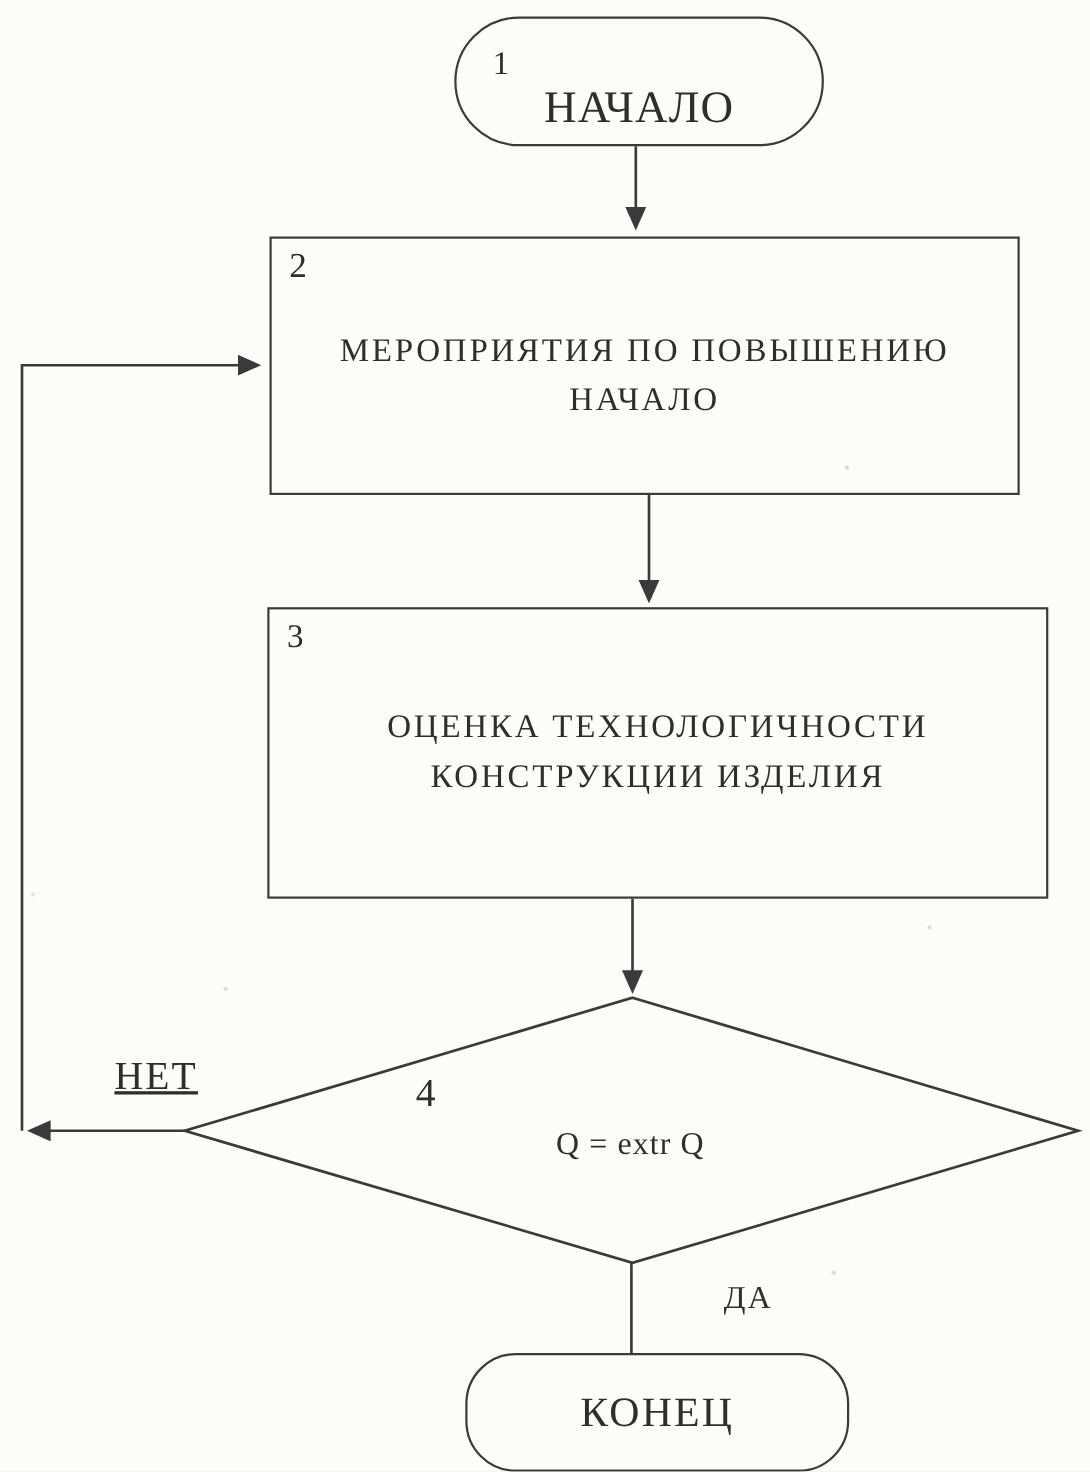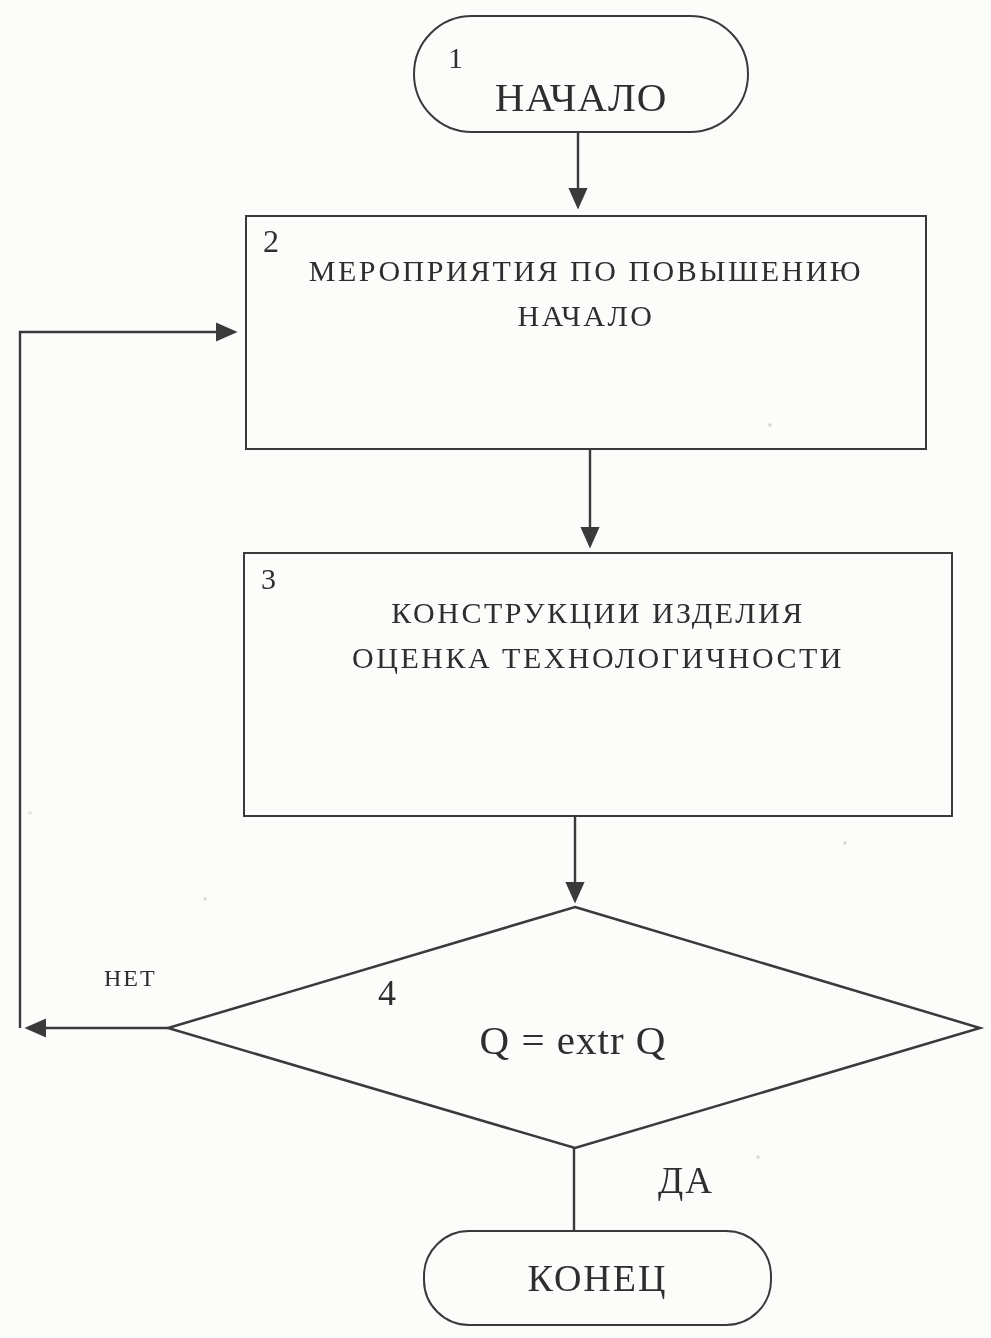--- a/index.html
+++ b/index.html
@@ -17,41 +17,41 @@
       radial-gradient(circle at 845px 843px, rgba(0,0,0,.14) 1px, transparent 2.5px),
       radial-gradient(circle at 205px 899px, rgba(0,0,0,.13) 1px, transparent 2.5px),
       radial-gradient(circle at 758px 1157px, rgba(0,0,0,.14) 1px, transparent 2.5px),
       radial-gradient(circle at 30px 813px, rgba(0,0,0,.10) 1px, transparent 2.5px);
   }
   svg.connectors{position:absolute;left:0;top:0;}
   .node{position:absolute;box-sizing:border-box;border:2.5px solid #3a3a3a;background:transparent;}
   .pill{border-radius:60px;}
   .step-num{position:absolute;font-size:30px;line-height:30px;color:#2e2e2e;}
   .terminator-label{position:absolute;left:0;right:0;text-align:center;letter-spacing:1px;color:#2e2e2e;}
-  .proc-lines{position:absolute;left:0;right:0;text-align:center;font-size:30px;line-height:45px;letter-spacing:2.5px;color:#2e2e2e;}
+  .proc-lines{position:absolute;left:0;right:0;text-align:center;font-size:30px;line-height:45px;letter-spacing:2.5px;color:#2e2e2e;margin-top:48px;}
   .float-label{position:absolute;color:#2e2e2e;white-space:nowrap;}
 
   .node-start{left:413px;top:15px;width:336px;height:118px;border-radius:59px;}
   .node-start .step-num{left:33px;top:26px;}
   .node-start .terminator-label{top:64px;font-size:41px;line-height:33px;}
 
   .node-measures{left:245px;top:215px;width:682px;height:235px;}
   .node-measures .step-num{left:16px;top:9px;font-size:32px;}
   .node-measures .proc-lines{top:31px;}
 
   .node-evaluation{left:243px;top:552px;width:710px;height:265px;}
   .node-evaluation .step-num{left:16px;top:10px;}
   .node-evaluation .proc-lines{top:36px;}
 
   .label-decision-num{left:378px;top:975px;font-size:36px;line-height:36px;}
-  .label-decision-cond{left:448px;top:1020px;width:250px;text-align:center;font-size:41px;line-height:41px;letter-spacing:1px;}
-  .label-no{left:104px;top:964px;font-size:24px;line-height:28px;letter-spacing:2px;}
-  .label-yes{left:658px;top:1166px;font-size:37px;line-height:29px;letter-spacing:2px;}
+  .label-decision-cond{left:448px;top:1020px;width:250px;text-align:center;font-size:29px;line-height:41px;letter-spacing:1px;}
+  .label-no{left:104px;top:964px;font-size:36px;line-height:28px;letter-spacing:2px;text-decoration:underline;}
+  .label-yes{left:658px;top:1166px;font-size:29px;line-height:29px;letter-spacing:2px;}
 
-  .node-end{left:423px;top:1230px;width:349px;height:96px;border-radius:46px;display:flex;align-items:center;justify-content:center;}
+  .node-end{left:423px;top:1230px;width:349px;height:108px;border-radius:46px;display:flex;align-items:center;justify-content:center;}
   .node-end .end-label{font-size:38px;letter-spacing:2px;color:#2e2e2e;}
 </style>
 </head>
 <body>
 
 <div class="canvas">
 
   <svg class="connectors" width="991" height="1338" viewBox="0 0 991 1338">
     <defs>
       <marker id="ah" markerWidth="9" markerHeight="8" refX="7.5" refY="4" orient="auto" markerUnits="strokeWidth">
@@ -83,22 +83,22 @@
     <span class="step-num">2</span>
     <div class="proc-lines">
       <div>МЕРОПРИЯТИЯ ПО ПОВЫШЕНИЮ</div>
       <div>НАЧАЛО</div>
     </div>
   </div>
 
   <div class="node node-evaluation">
     <span class="step-num">3</span>
     <div class="proc-lines">
+      <div>ОЦЕНКА ТЕХНОЛОГИЧНОСТИ</div>
       <div>КОНСТРУКЦИИ ИЗДЕЛИЯ</div>
-      <div>ОЦЕНКА ТЕХНОЛОГИЧНОСТИ</div>
     </div>
   </div>
 
   <div class="float-label label-decision-num">4</div>
   <div class="float-label label-decision-cond">Q = extr Q</div>
 
   <div class="float-label label-no">НЕТ</div>
   <div class="float-label label-yes">ДА</div>
 
   <div class="node pill node-end">

